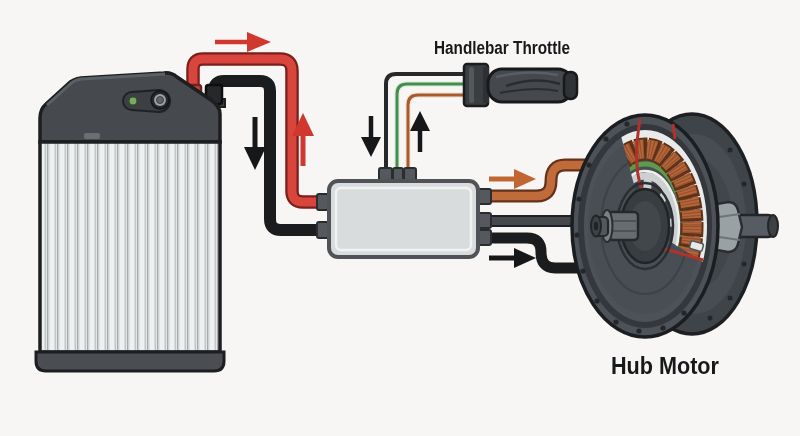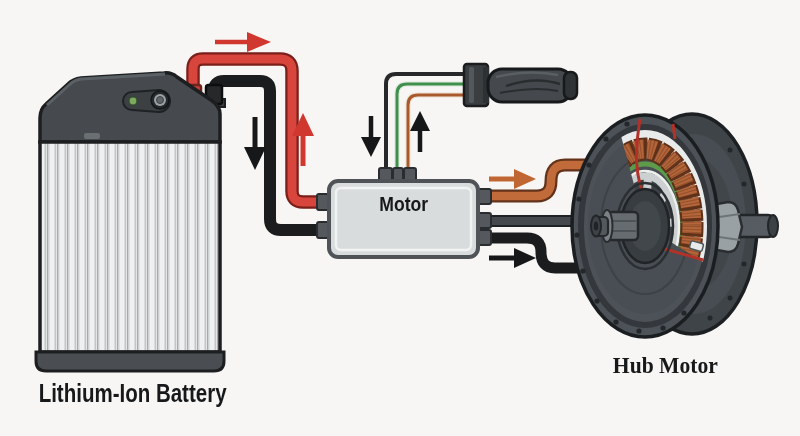--- a/index.html
+++ b/index.html
@@ -10,21 +10,21 @@
     --led-green:#7cab60; --coil-copper:#b5663a; --ring-green:#5d9b4b; --label-color:#17181a;
   }
   html,body{margin:0;padding:0;}
   .stage{position:relative;width:800px;height:436px;background:var(--bg);overflow:hidden;
          font-family:"Liberation Sans",sans-serif;}
   .stage svg{position:absolute;left:0;top:0;}
   .lbl{position:absolute;font-weight:bold;color:var(--label-color);white-space:nowrap;text-align:center;}
   .lbl span{display:inline-block;}
   #lbl-battery{left:18px;top:379px;width:220px;font-size:25px;}
   #lbl-battery span{transform:scaleX(.82);}
-  #lbl-hub{left:565px;top:352px;width:200px;font-size:24px;font-family:Liberation Serif, serif;}
+  #lbl-hub{left:565px;top:352px;width:200px;font-size:24px;}
   #lbl-hub span{transform:scaleX(.9);}
   #lbl-throttle{left:420px;top:38px;width:165px;font-size:18px;}
   #lbl-throttle span{transform:scaleX(.85);}
   #lbl-controller{left:330px;top:193px;width:148px;font-size:20px;line-height:23px;}
   #lbl-controller span{transform:scaleX(.88);}
 </style>
 </head>
 <body>
 
 <div class="stage">
@@ -220,18 +220,17 @@
   <g stroke="var(--arrow-orange)" fill="var(--arrow-orange)">
     <path d="M489,179 H514" stroke-width="5" fill="none"></path>
         <polygon points="514,169 536,179 514,189" stroke="none"></polygon>
   </g>
   <g stroke="var(--arrow-black)" fill="var(--arrow-black)">
     <path d="M489,258 H514" stroke-width="5" fill="none"></path>
         <polygon points="514,248 536,258 514,268" stroke="none"></polygon>
   </g>
 </svg>
 
+  <div class="lbl" id="lbl-throttle"><span>Handlebar Throttle</span></div>
   <div class="lbl" id="lbl-controller">
-    <div><span>Motor</span></div>
   </div>
-  <div class="lbl" id="lbl-battery"><span>Lithium-Ion Battery</span></div>
   <div class="lbl" id="lbl-hub"><span>Hub Motor</span></div>
 </div>
 
 </body></html>

